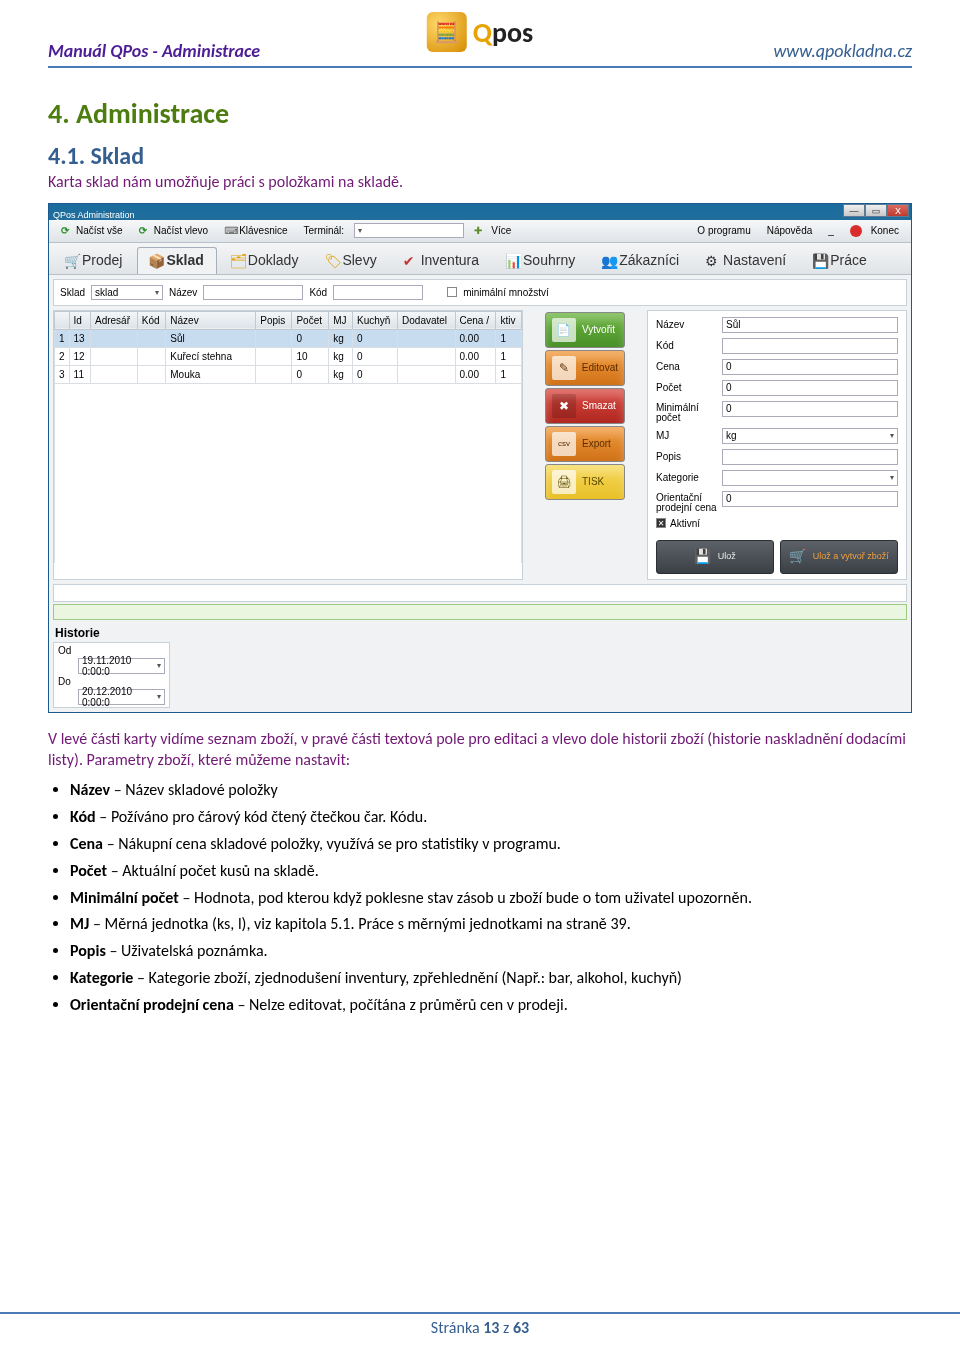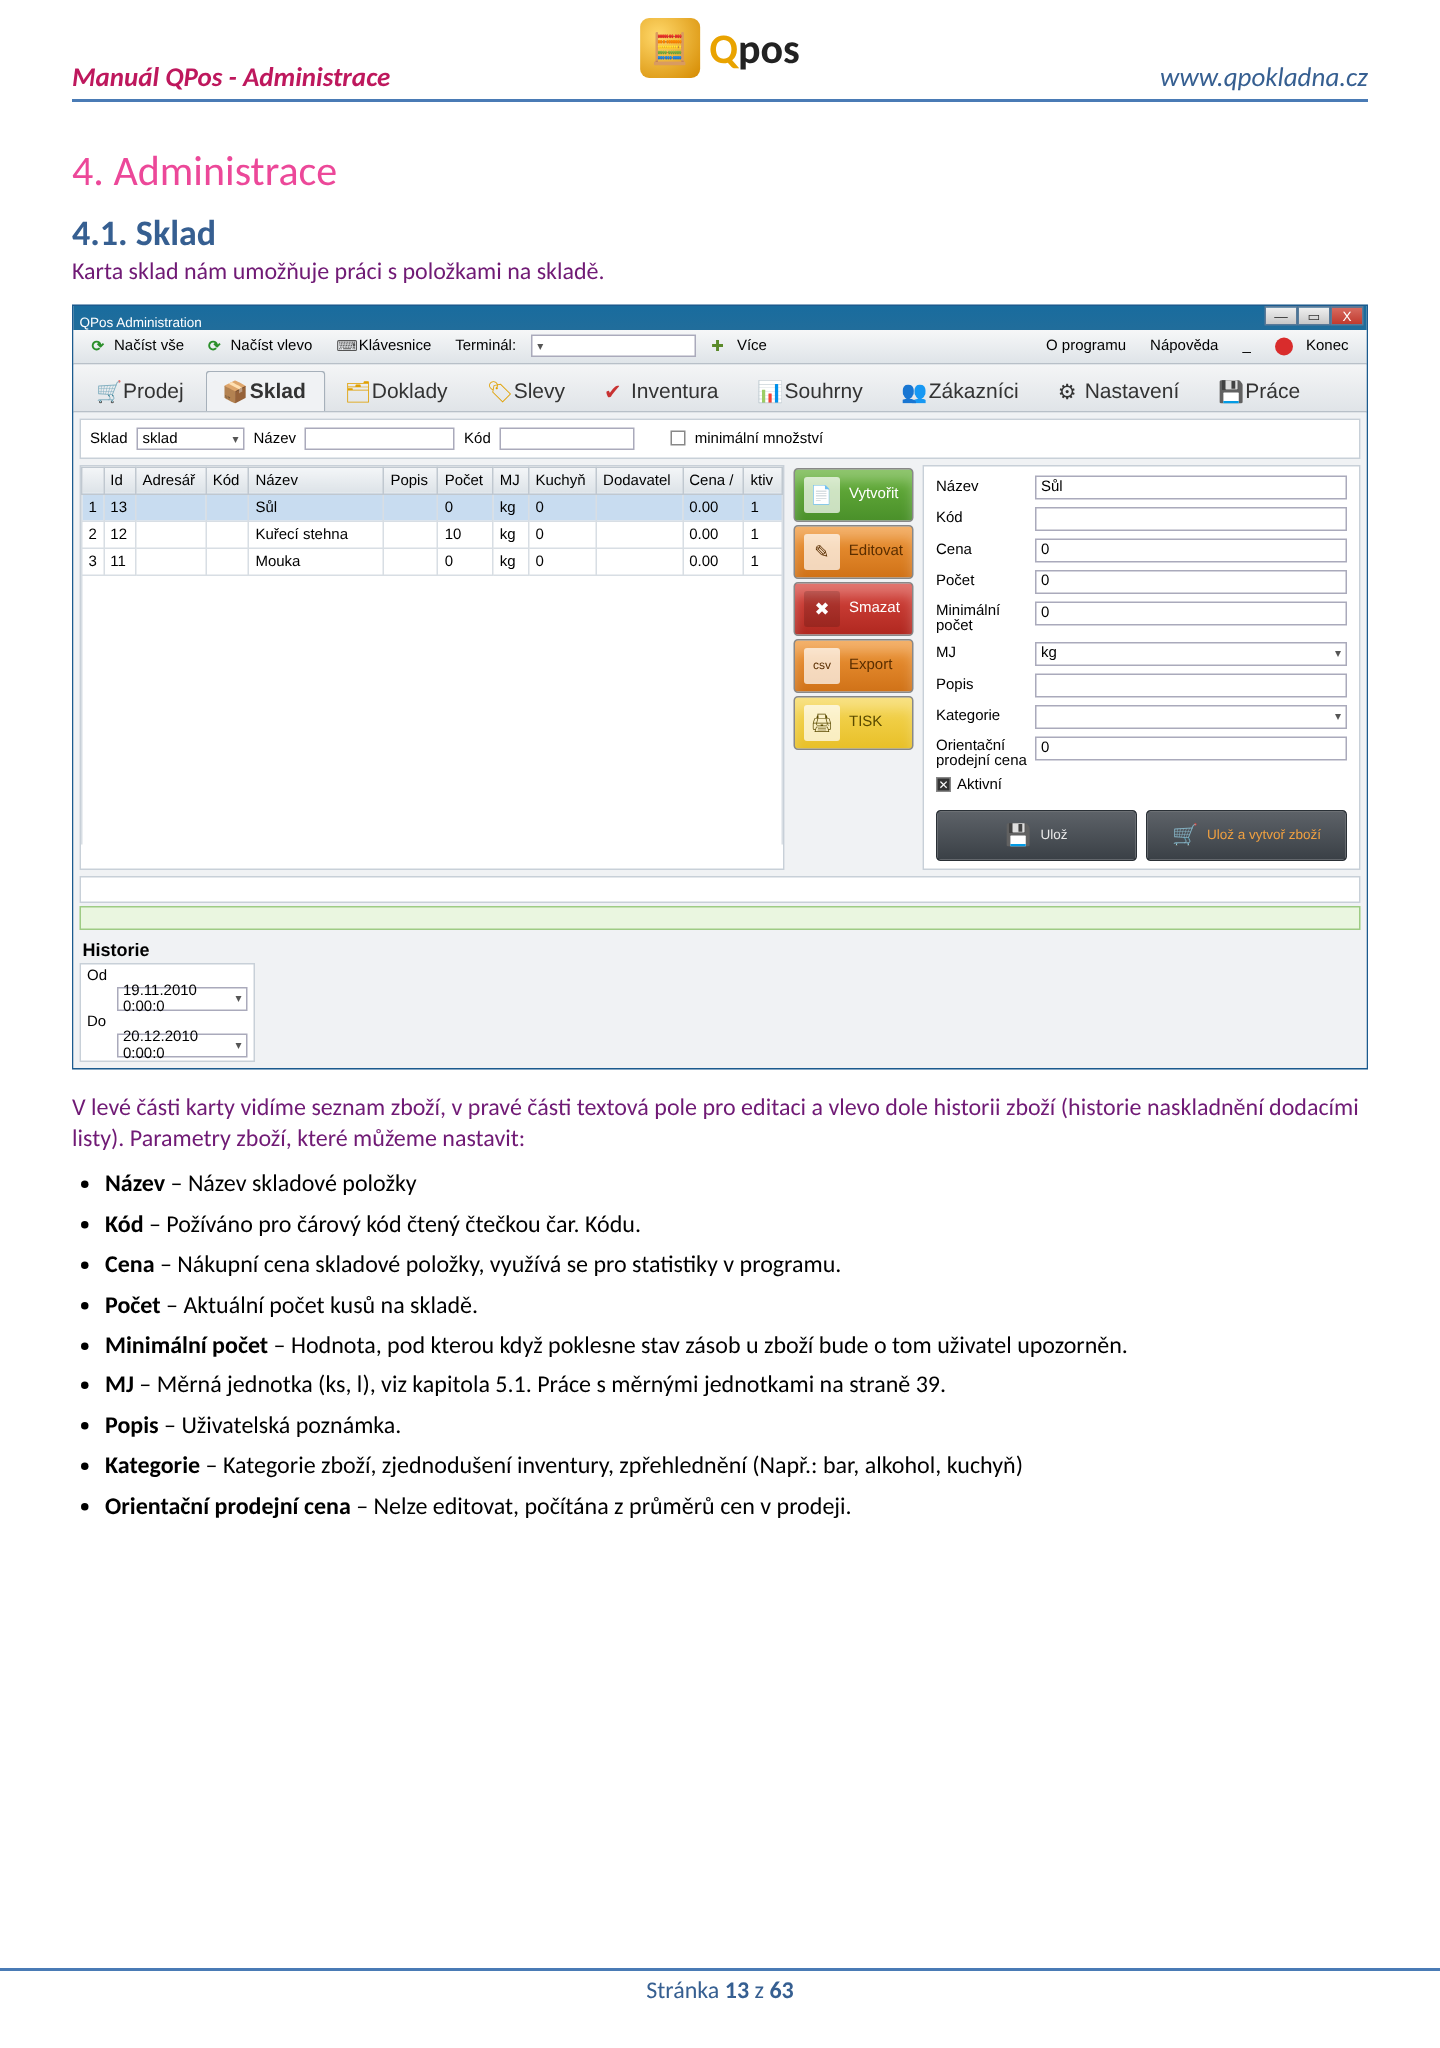--- a/index.html
+++ b/index.html
@@ -13,21 +13,21 @@
     padding: 40px 48px 0 48px;
   }
   .doc-header {
     display: flex;
     justify-content: space-between;
     align-items: flex-end;
     border-bottom: 2px solid #4a7bb5;
     padding-bottom: 4px;
     margin-bottom: 28px;
   }
-  .doc-header .left { color: #be185d; font-weight: bold; font-size: 18px; font-style: italic; }
+  .doc-header .left { color: #4c1d95; font-weight: bold; font-size: 18px; font-style: italic; }
   .doc-header .right { color: #365f91; font-size: 18px; font-style: italic; }
   .doc-logo {
     position: absolute;
     left: 50%;
     transform: translateX(-50%);
     top: 12px;
     display: flex;
     align-items: center;
     gap: 6px;
     font-size: 28px;
@@ -35,21 +35,21 @@
     color: #222;
   }
   .doc-logo .q { color: #e9a300; }
   .doc-logo .logo-icon {
     width: 40px; height: 40px;
     background: radial-gradient(circle at 30% 30%, #ffd86a, #d58a00);
     border-radius: 6px;
     display: flex; align-items: center; justify-content: center;
   }
   .doc-logo .logo-icon span { font-size: 20px; }
-  .h1 { color: #ec4899; font-size: 28px; font-weight: normal; margin: 4px 0 10px 0; }
+  .h1 { color: #4d7c0f; font-size: 28px; font-weight: bold; margin: 4px 0 10px 0; }
   .h2 { color: #365f91; font-size: 24px; font-weight: bold; margin: 4px 0 2px 0; }
   .para { color: #701a75; font-size: 16px; margin: 2px 0 10px 0; line-height: 1.3; }
   ul.bullets { margin: 8px 0 0 22px; padding: 0; }
   ul.bullets li { font-size: 16px; margin-bottom: 6px; line-height: 1.3; }
   ul.bullets li .b { font-weight: bold; }
 
   
   .app {
     border: 1px solid #1b5a8e;
     width: 100%;
@@ -121,21 +121,21 @@
     border-color: #a6b0ba;
     font-weight: bold;
   }
   .tab-icon { width: 14px; height: 14px; display: inline-block; }
   .tab-icon.y{ color:#e0a000; } .tab-icon.g{ color:#6aa02a; } .tab-icon.r{ color:#c83232; } .tab-icon.b{ color:#3a6fa6; }
 
   .workspace {
     background: #f0f2f4;
     padding: 4px;
   }
-  .ws-row { display: flex; gap: 4px; }
+  .ws-row { display: flex; gap: 20px; }
   .panel {
     background: #fff;
     border: 1px solid #c8d0d8;
   }
   .filter-bar {
     padding: 5px 6px;
     display: flex; align-items: center; gap: 6px;
     font-size: 10px;
   }
   .fb-field { border: 1px solid #aab; height: 15px; background: #fff; padding: 0 3px; font-size: 10px; display:inline-flex; align-items:center; }

